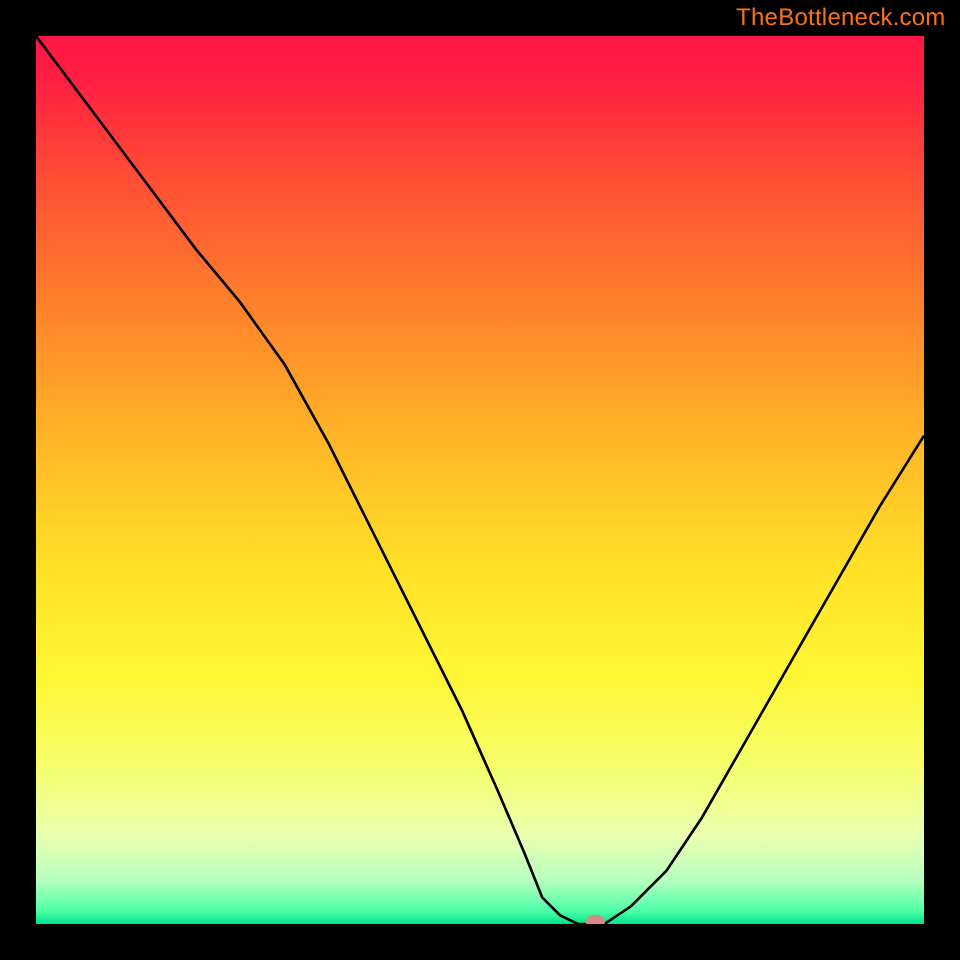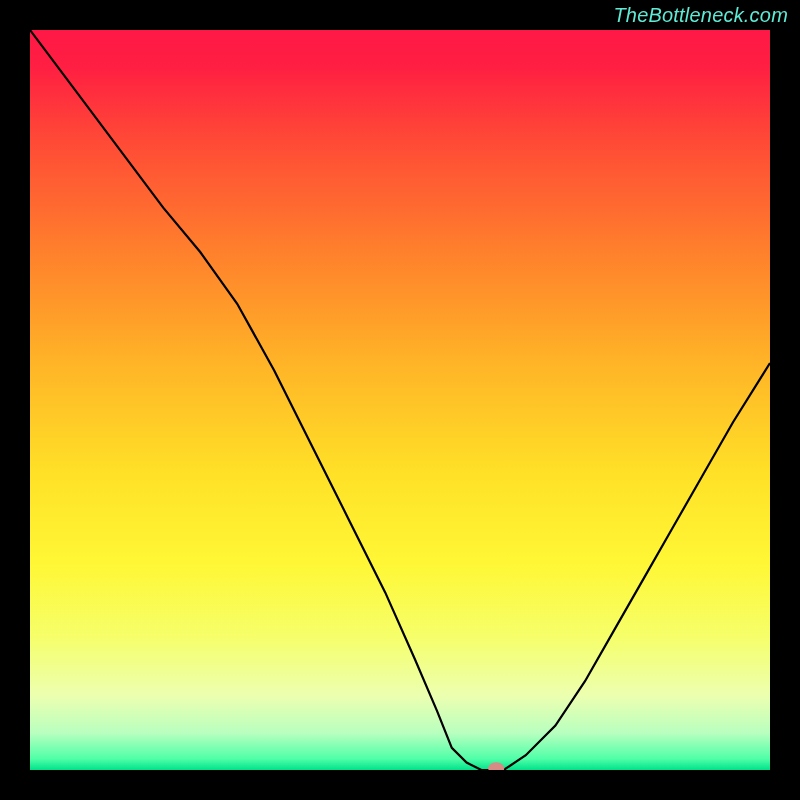--- a/index.html
+++ b/index.html
@@ -14,27 +14,26 @@
   .frame {
     position: relative;
     width: 800px;
     height: 800px;
     background: #000;
   }
   .watermark {
     position: absolute;
     top: 4px;
     right: 12px;
-    color: #5eead4;
+    color: #f97316;
     font-size: 20px;
     font-weight: 400;
     letter-spacing: 0.2px;
     z-index: 5;
     user-select: none;
-    font-style: italic;
   }
   .plot {
     position: absolute;
     left: 30px;
     top: 30px;
     width: 740px;
     height: 740px;
   }
   .plot svg {
     width: 740px;

